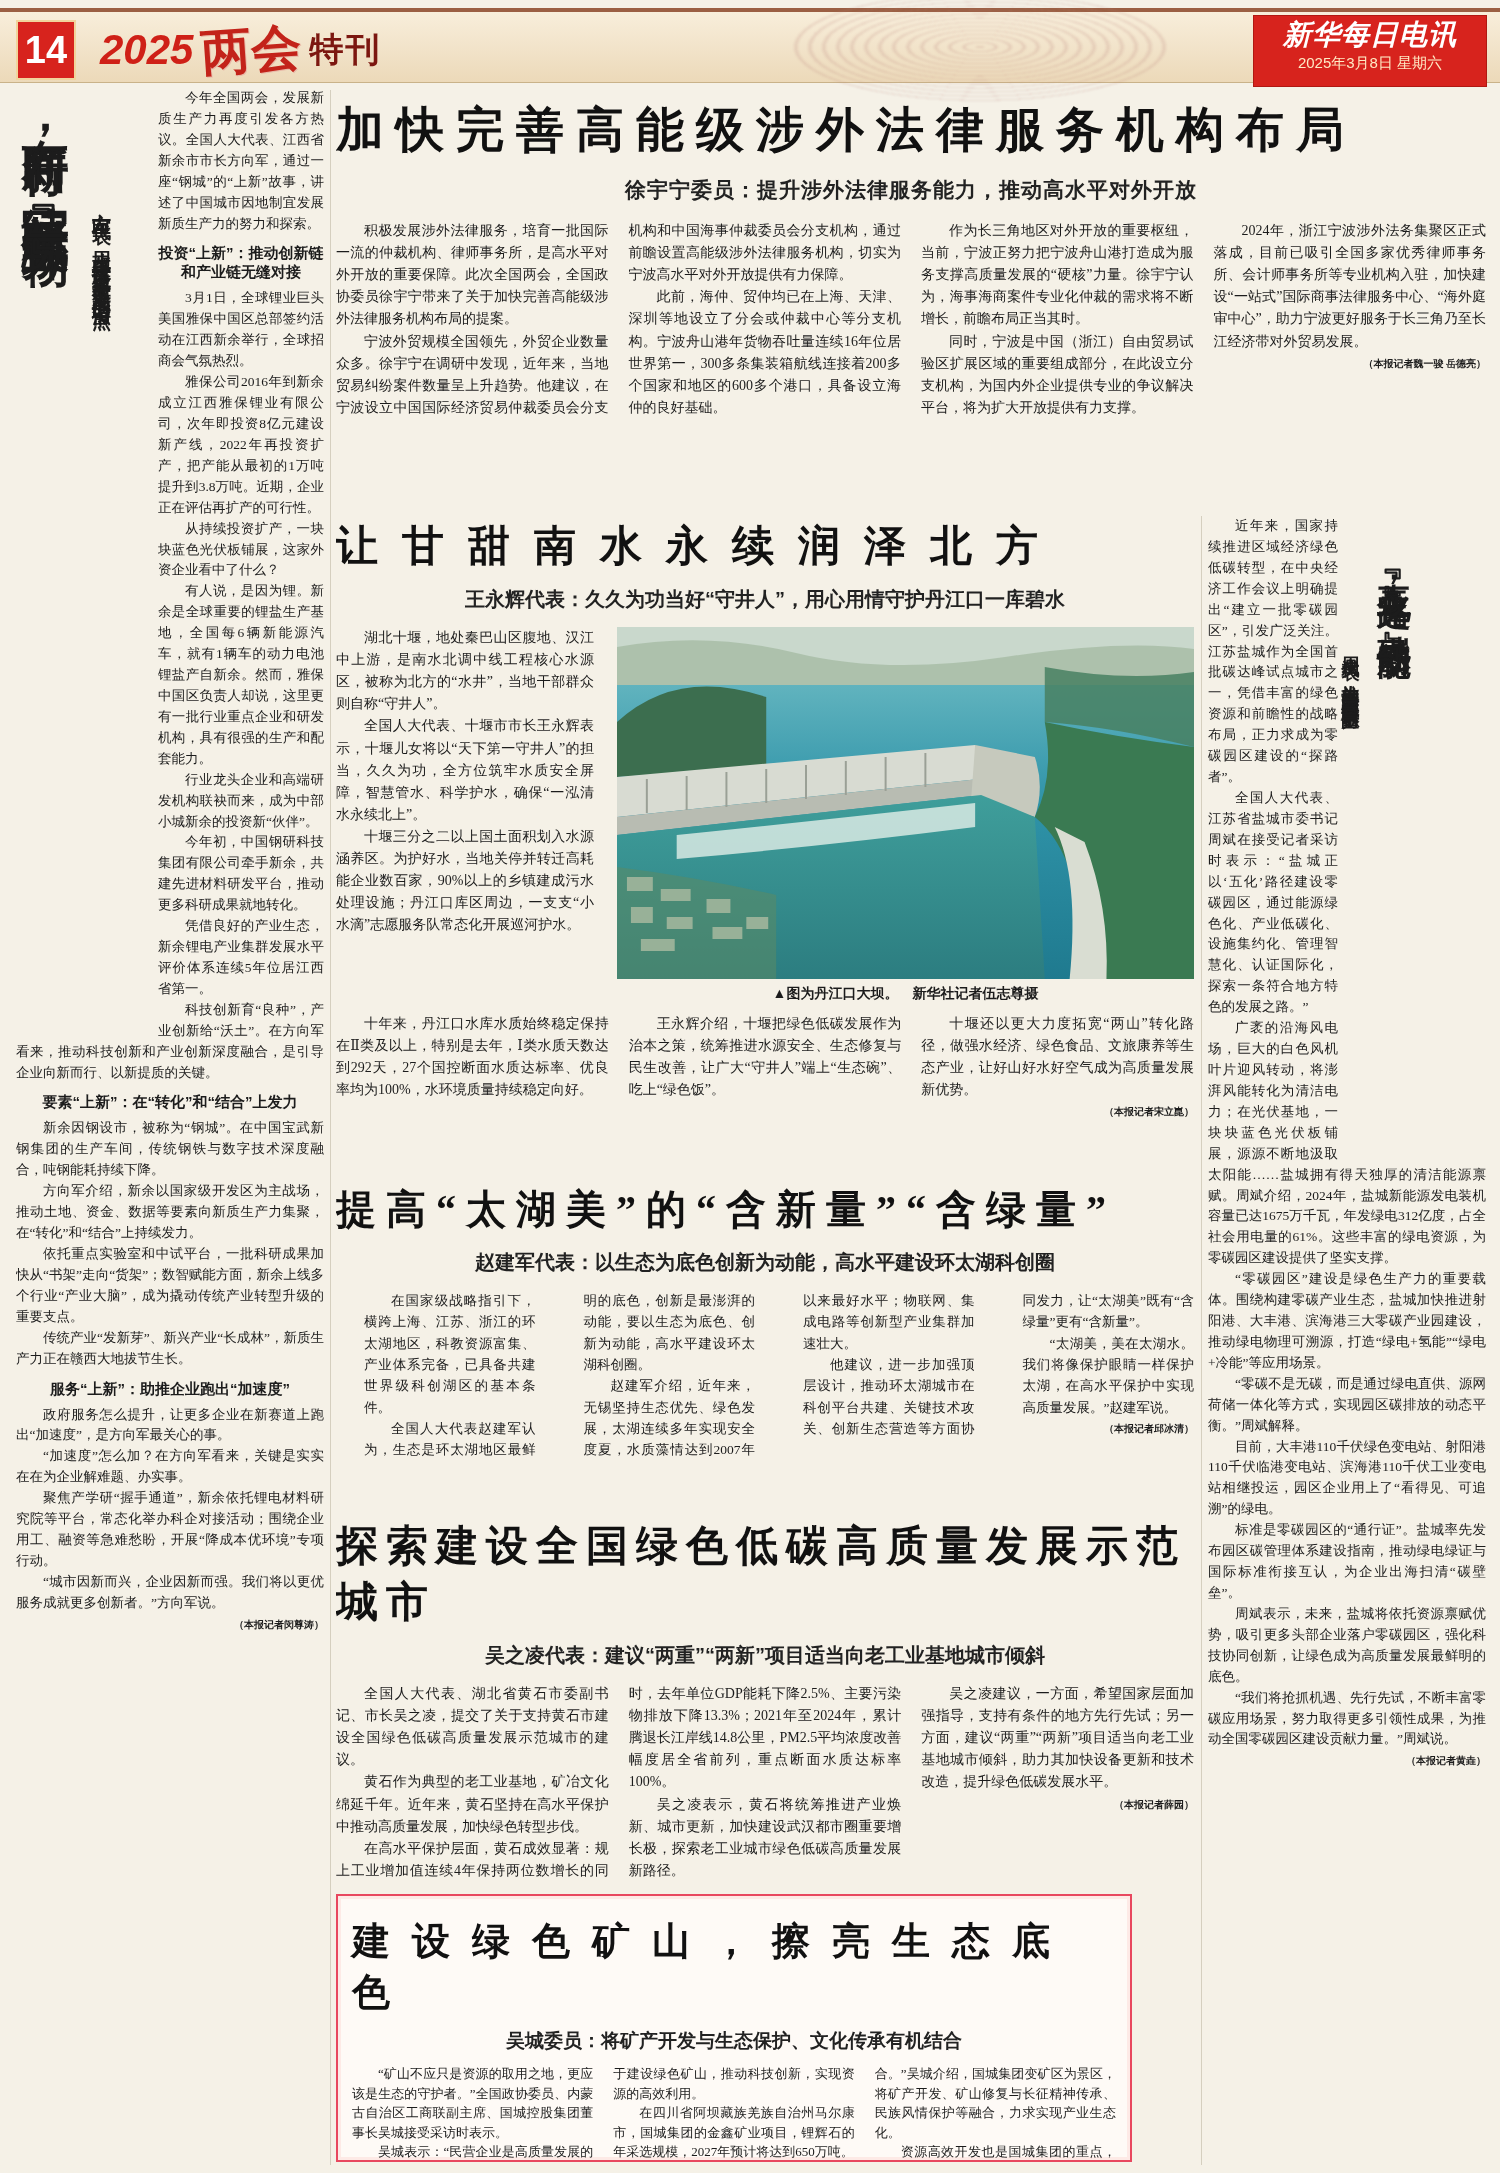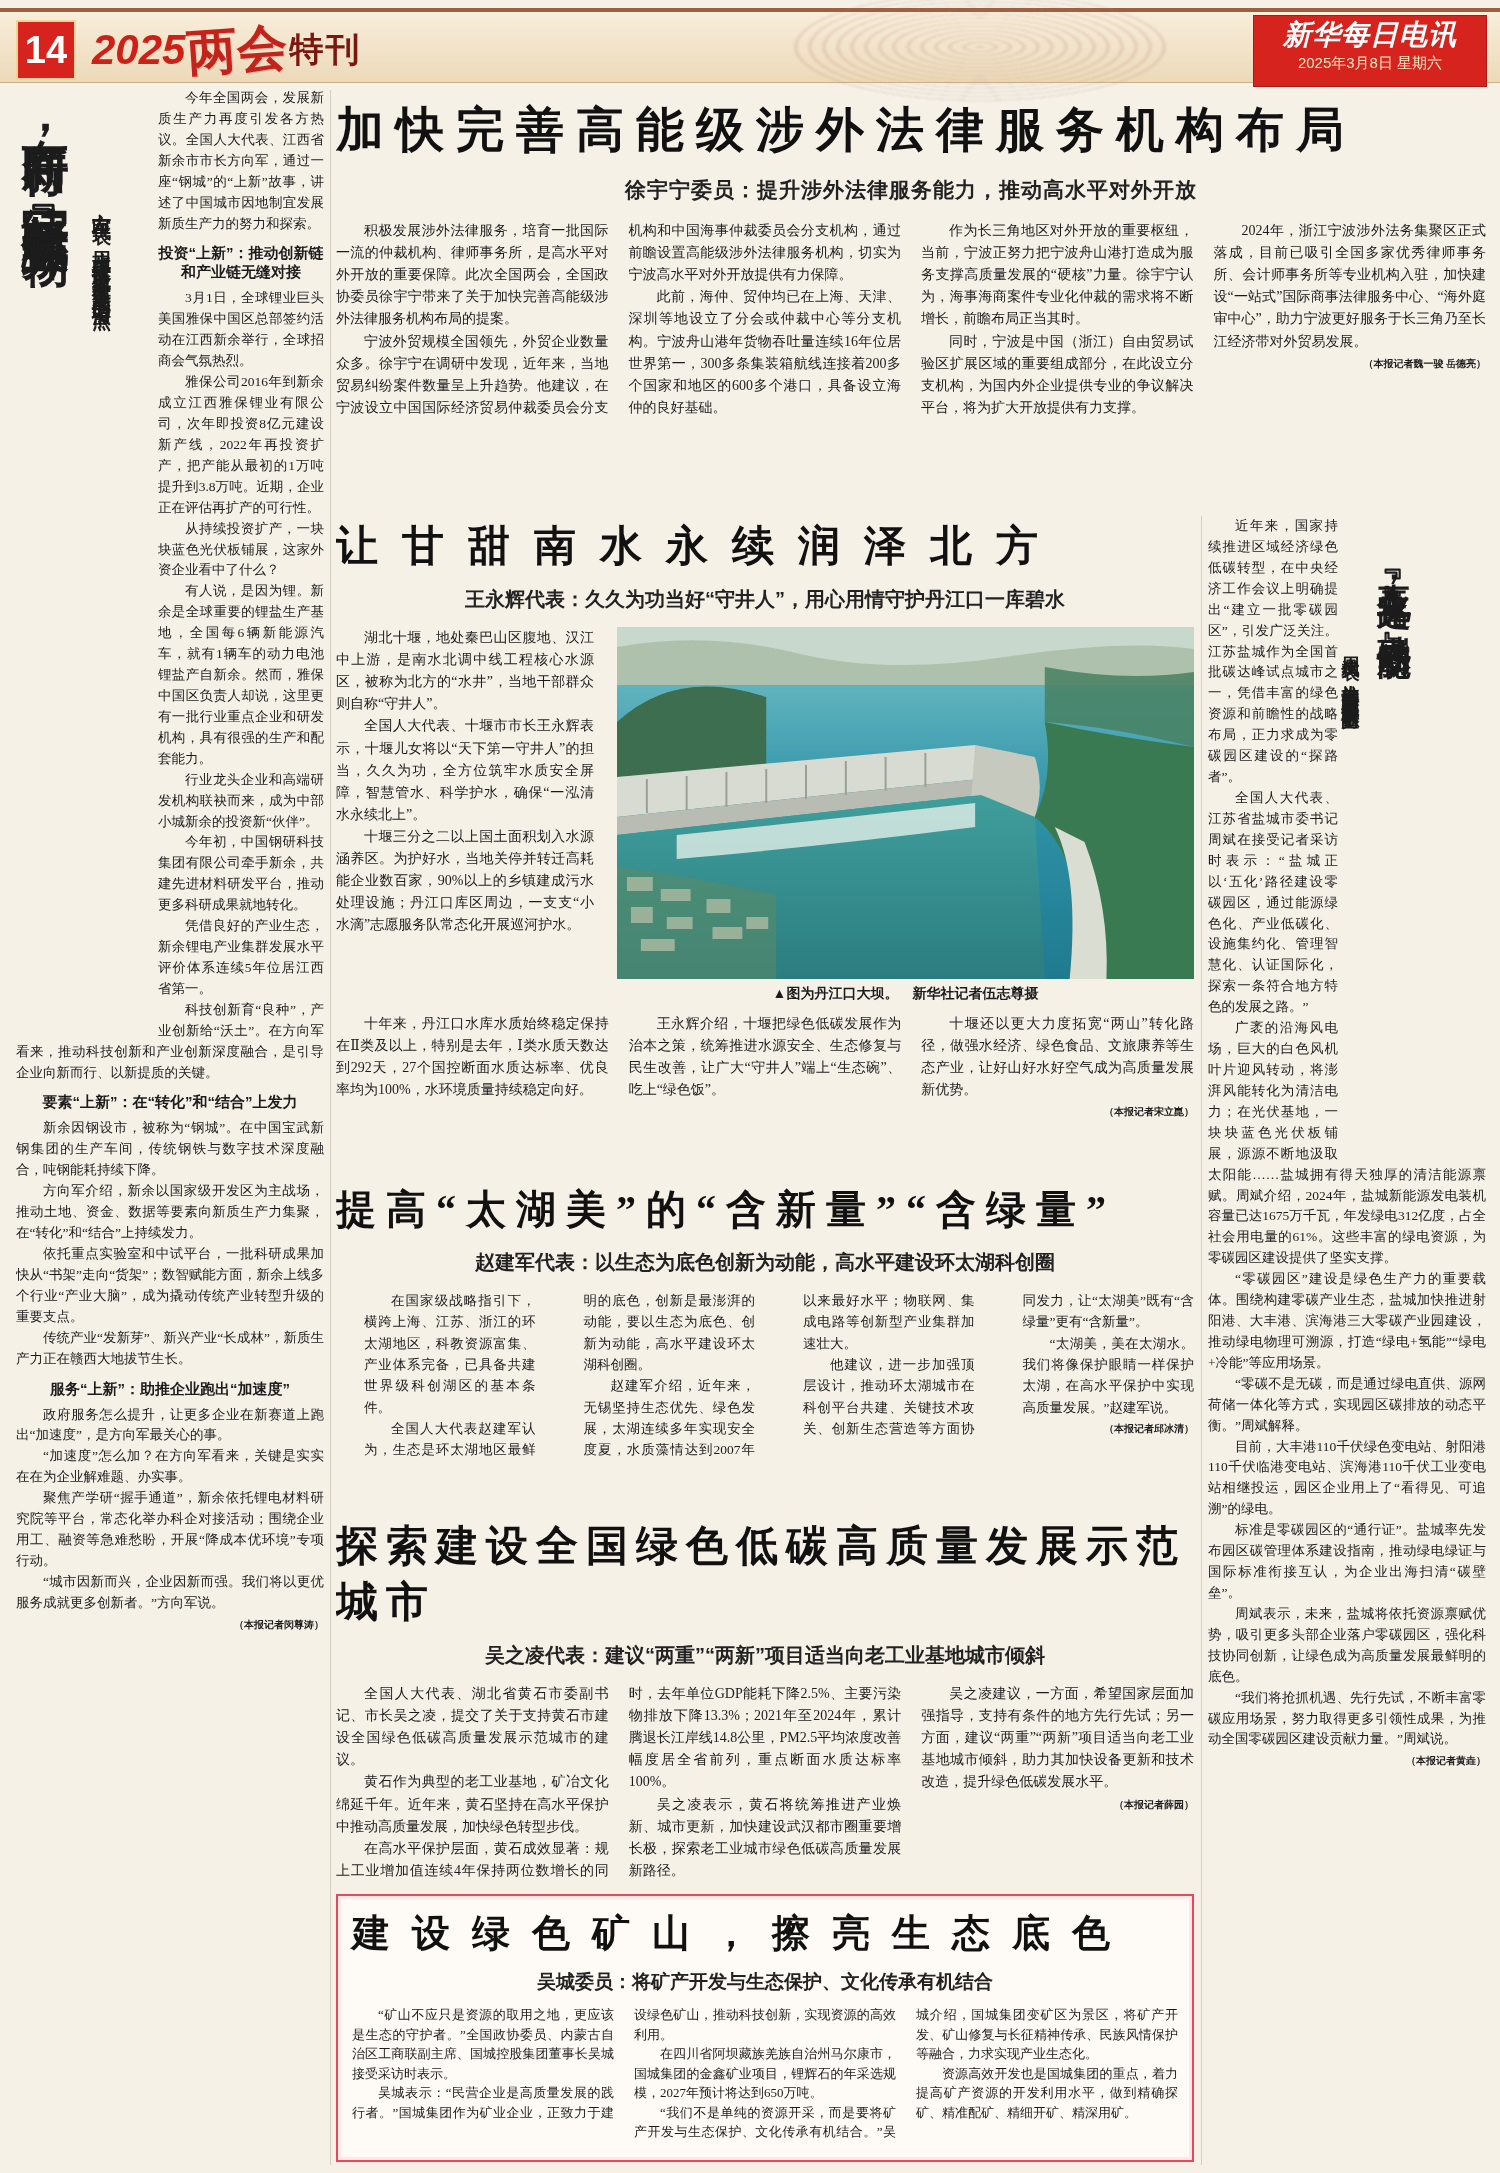--- a/index.html
+++ b/index.html
@@ -7,21 +7,21 @@
          font-family:"Liberation Serif","DejaVu Serif",serif;color:#1c1c1c;overflow:hidden;}
   
   #banner{position:absolute;left:0;top:8px;width:1500px;height:70px;
           background:linear-gradient(#f8eedb,#ecd9b9);border-top:4px solid #9b5f43;border-bottom:1px solid #c9b289;}
   #banner .swirl{position:absolute;right:330px;top:-20px;width:380px;height:110px;border-radius:50%;
           background:repeating-radial-gradient(ellipse at center,rgba(189,138,128,.22) 0 4px,rgba(245,235,215,0) 4px 14px);
           filter:blur(1px);}
   .pagenum{position:absolute;left:16px;top:8px;width:56px;height:56px;background:#d7231d;color:#fff;
           font-family:"Liberation Sans",sans-serif;font-weight:bold;font-size:38px;line-height:56px;text-align:center;
           border:2px solid #f1d49c;}
-  .edition{position:absolute;left:92px;top:8px;height:60px;display:flex;align-items:center;gap:2px;}
+  .edition{position:absolute;left:100px;top:8px;height:60px;display:flex;align-items:center;gap:8px;}
   .edition .yr{color:#cf2017;font-family:"Liberation Sans",sans-serif;font-weight:bold;font-style:italic;font-size:42px;}
   .edition .cal{color:#c3231a;font-family:"Liberation Serif",serif;font-weight:bold;font-size:50px;transform:rotate(-4deg);
           text-shadow:1px 1px 0 #e8b9a8;}
   .edition .suffix{color:#7c1710;font-family:"Liberation Sans",sans-serif;font-weight:bold;font-size:34px;letter-spacing:2px;}
   .masthead-box{position:absolute;right:14px;top:4px;width:232px;height:70px;background:#d7231d;text-align:center;
           box-shadow:0 0 0 1px #b01812;}
   .masthead{color:#fff;font-family:"Liberation Serif",serif;font-style:italic;font-weight:bold;font-size:28px;line-height:38px;
           letter-spacing:1px;}
   .mast-date{color:#ffe9c4;font-family:"Liberation Sans",sans-serif;font-size:15px;line-height:18px;}
   
@@ -61,22 +61,22 @@
   #art-taihu .headline{font-size:40px;letter-spacing:10px;margin:4px 0 12px;}
   #art-taihu .byline{font-size:20px;margin-bottom:14px;}
   #art-taihu .colwrap{column-count:4;height:212px;}
   #art-taihu .para{font-size:13.5px;margin-left:28px;}
   
   #art-explore{position:absolute;left:336px;top:1516px;width:858px;height:368px;overflow:hidden;}
   #art-explore .headline{font-size:42px;letter-spacing:8px;margin:2px 0 12px;}
   #art-explore .byline{font-size:20px;margin-bottom:14px;}
   #art-explore .colwrap{column-count:3;height:248px;}
   
-  #art-mine{position:absolute;left:336px;top:1894px;width:858px;height:268px;background:#fefaf6;
-            border:2px solid #e8485f;box-shadow:inset 0 0 0 3px #fdeae6;padding:8px 14px;box-sizing:border-box;overflow:hidden;}
+  #art-mine{position:absolute;left:336px;top:1894px;width:796px;height:268px;background:#fefaf6;
+            border:2px solid #e8485f;box-shadow:inset 0 0 0 3px #fdeae6;padding:16px 14px;box-sizing:border-box;overflow:hidden;}
   #art-mine .headline{font-size:38px;letter-spacing:22px;margin:4px 0 10px;}
   #art-mine .byline{font-size:19px;margin-bottom:10px;}
   #art-mine .colwrap{column-count:3;height:150px;}
   #art-mine .para{font-size:13px;line-height:1.5;}
   
   #right-col{position:absolute;left:1208px;top:516px;width:278px;height:1646px;overflow:hidden;}
   #right-vhead{float:right;height:590px;width:148px;padding-top:40px;}
   #right-vhead .big{font-family:"Liberation Sans",sans-serif;font-weight:900;font-size:34px;line-height:1.12;letter-spacing:2px;}
   #right-vhead .sub{font-family:"Liberation Sans",sans-serif;font-weight:bold;font-size:18px;line-height:1.3;margin-right:14px;padding-top:86px;letter-spacing:2px;}
   #right-col .para{font-size:13.5px;line-height:1.55;}

